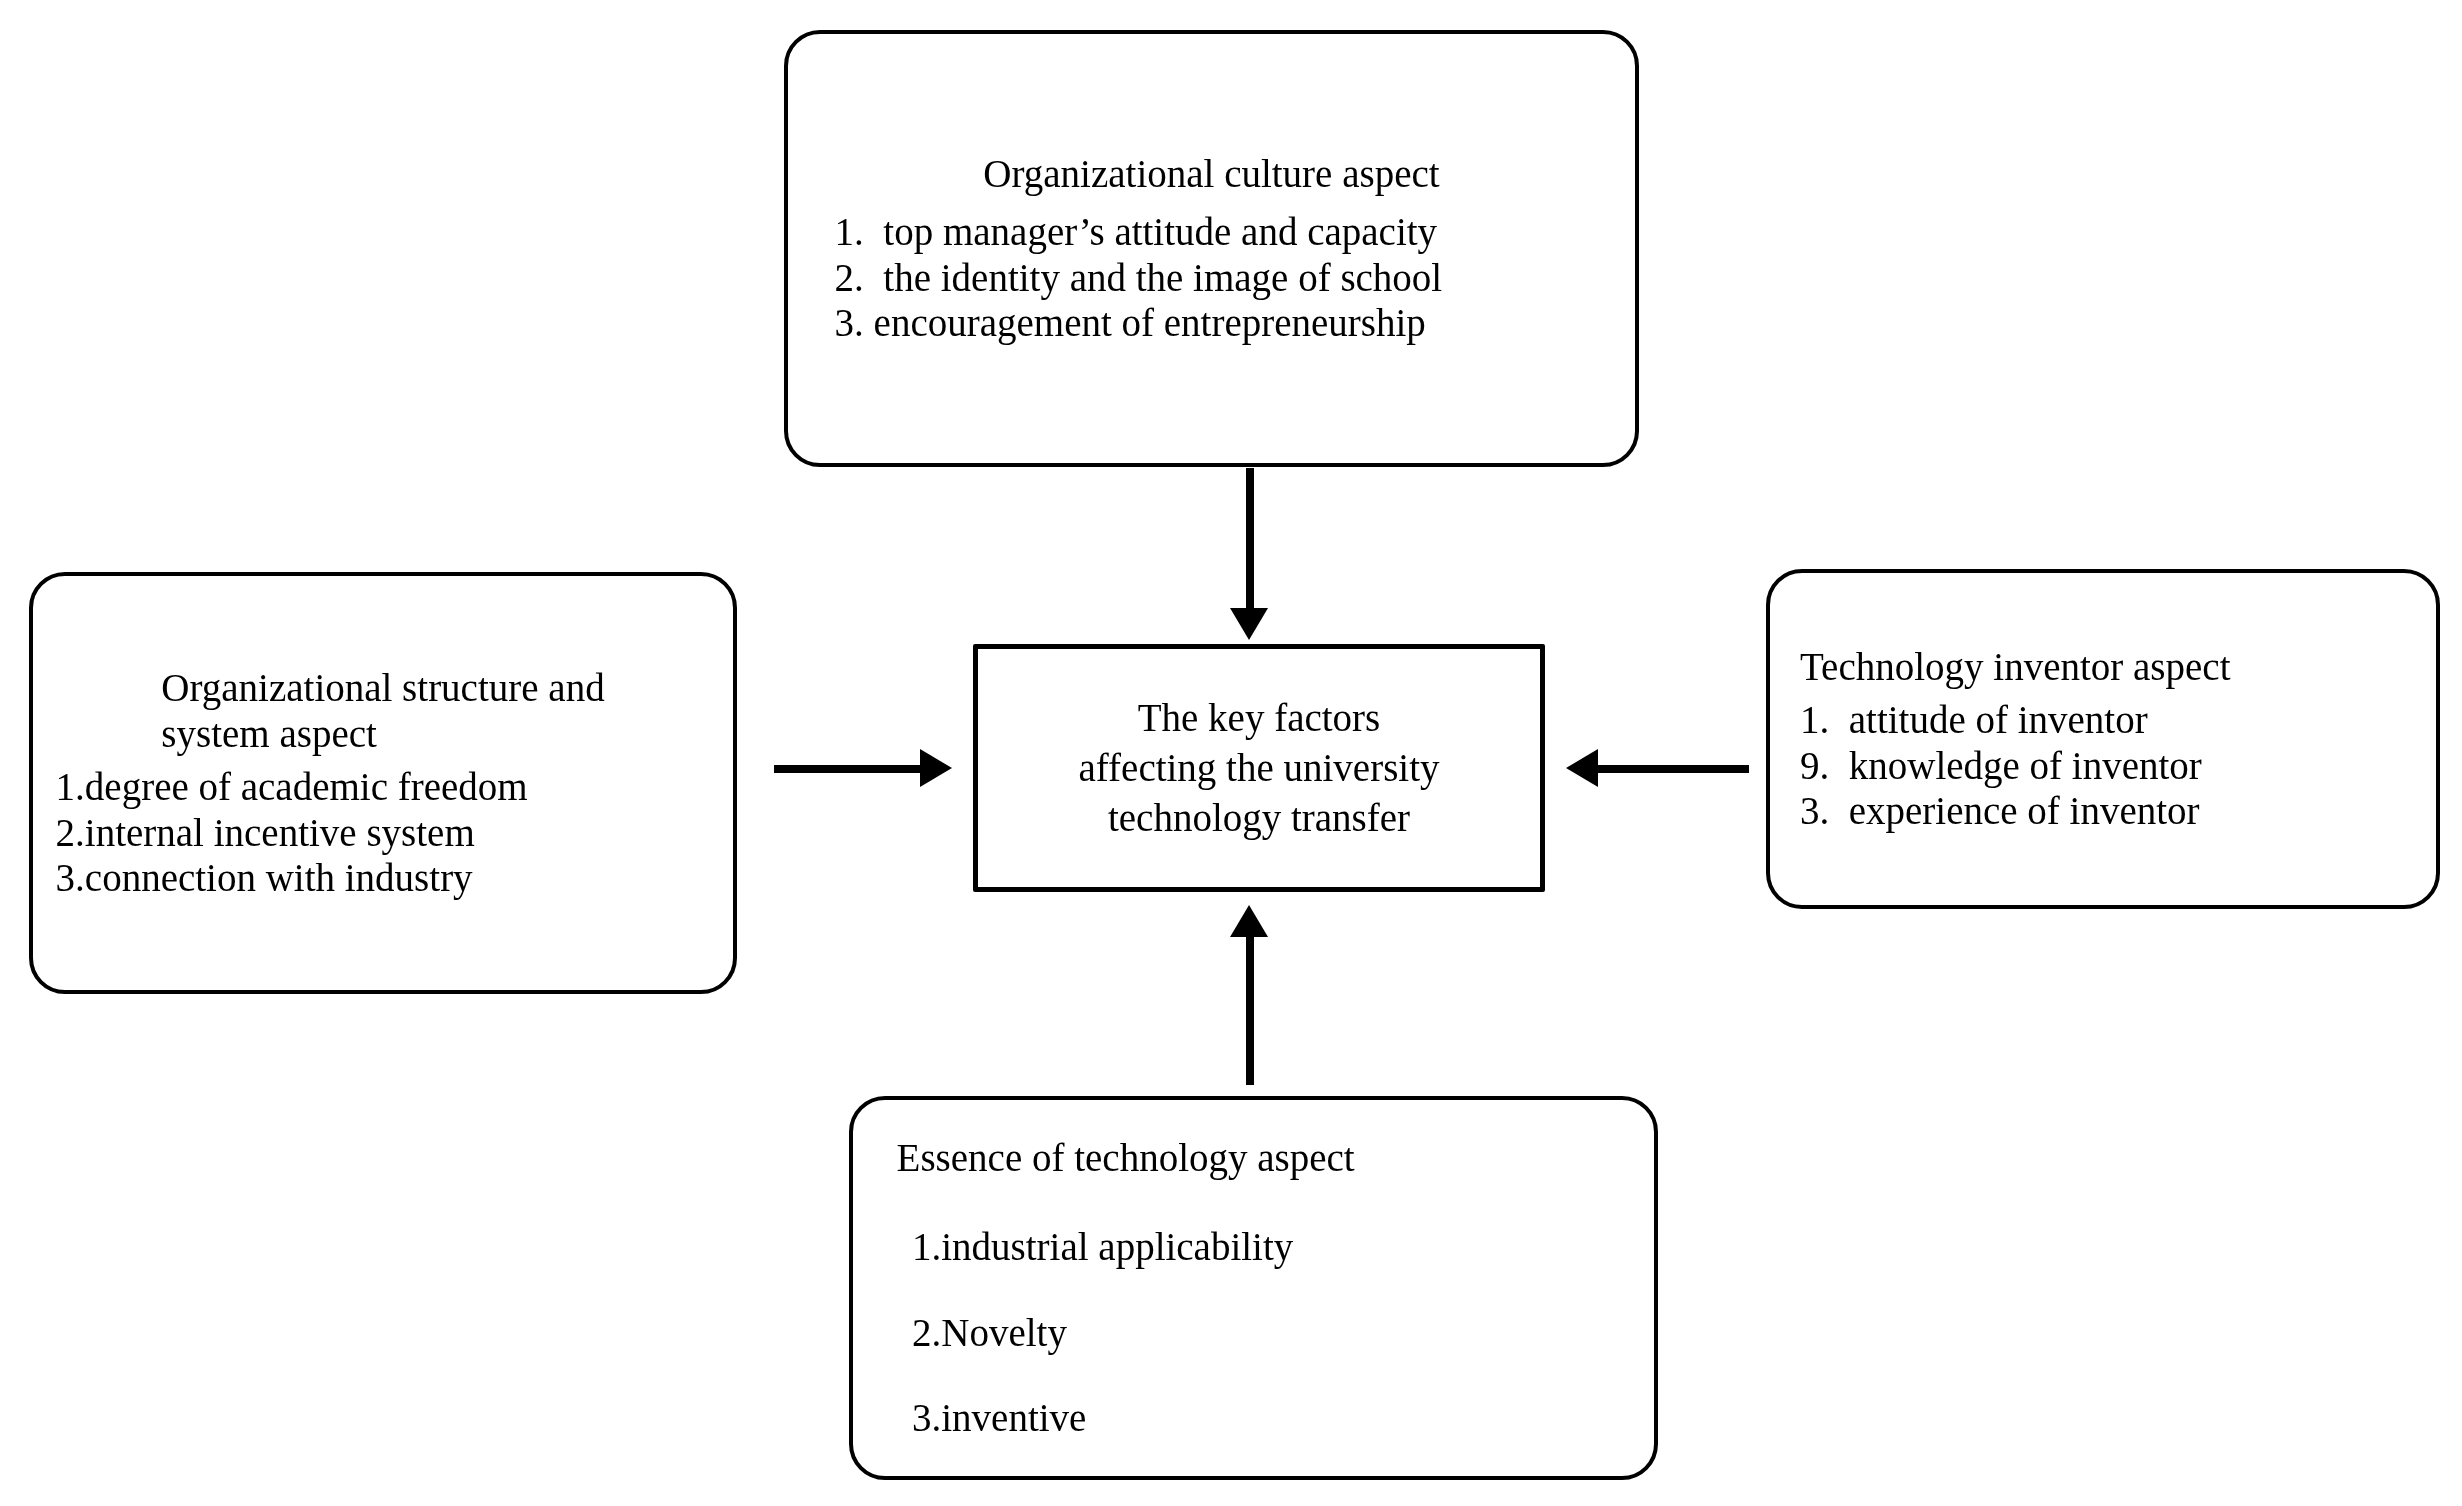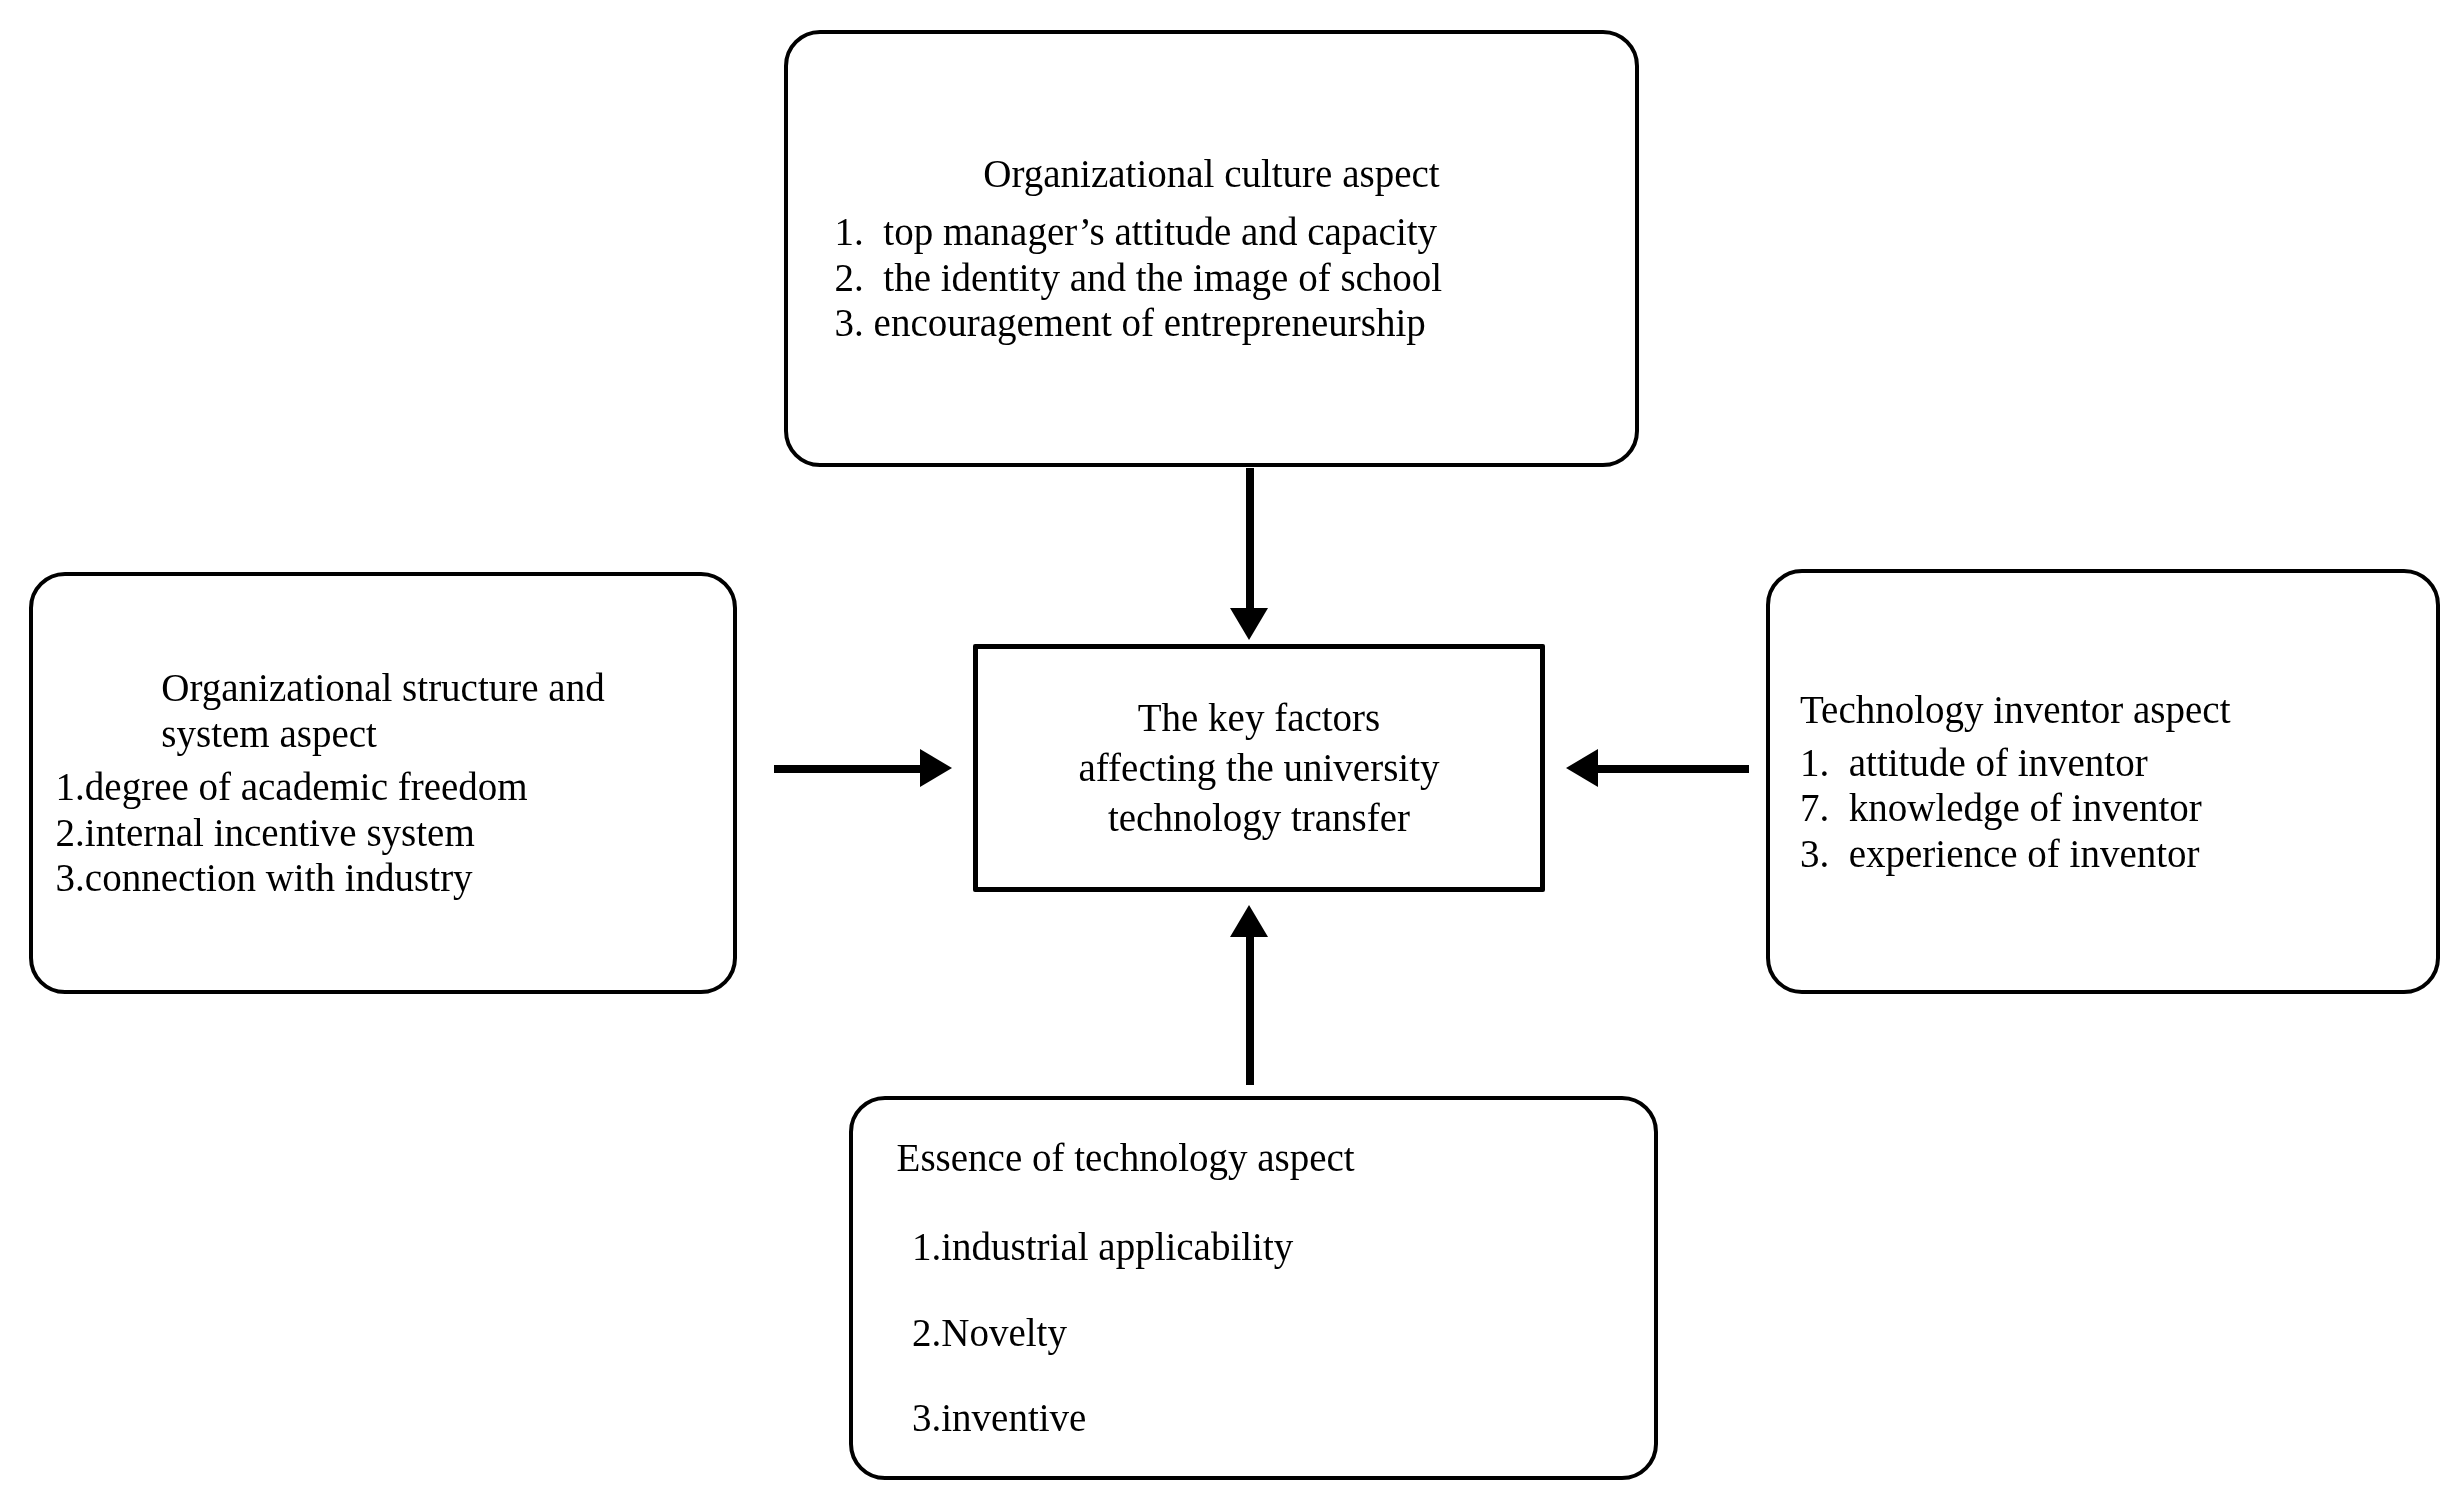--- a/index.html
+++ b/index.html
@@ -77,21 +77,21 @@
     align-self: center;
     text-align: left;
     margin-bottom: 7.5px;
   }
 
   
   #box-inventor {
     left: 1766px;
     top: 569px;
     width: 674px;
-    height: 425px;
+    height: 340px;
     padding: 19.6px 30px;
     align-items: flex-start;
     text-align: left;
   }
   #box-inventor .title { margin-bottom: 7.5px; }
 
   
   #box-essence {
     left: 849px;
     top: 1096px;
@@ -165,21 +165,21 @@
     <div class="title">Organizational structure and
 system aspect</div>
     <div class="item">1.degree of academic freedom</div>
     <div class="item">2.internal incentive system</div>
     <div class="item">3.connection with industry</div>
   </div>
 
   <div class="node rounded" id="box-inventor">
     <div class="title">Technology inventor aspect</div>
     <div class="item">1.  attitude of inventor</div>
-    <div class="item">7.  knowledge of inventor</div>
+    <div class="item">9.  knowledge of inventor</div>
     <div class="item">3.  experience of inventor</div>
   </div>
 
   <div class="node rounded" id="box-essence">
     <div class="title">Essence of technology aspect</div>
     <div class="item">1.industrial applicability</div>
     <div class="item">2.Novelty</div>
     <div class="item">3.inventive</div>
   </div>
 

